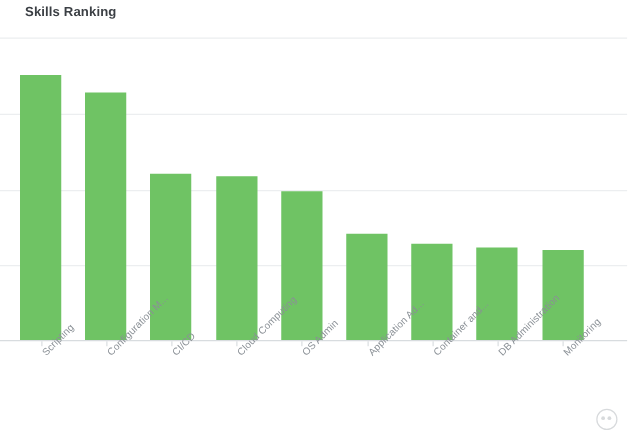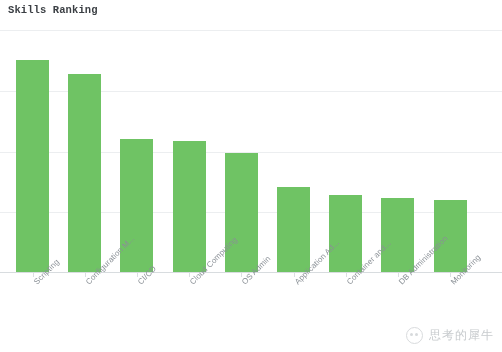--- a/index.html
+++ b/index.html
@@ -13,28 +13,27 @@
   #chart-card {
     position: relative;
     width: 502px;
     height: 352px;
     background: #ffffff;
     overflow: hidden;
     box-sizing: border-box;
   }
   #chart-title {
     position: absolute;
-    left: 8px;
+    left: 20px;
     top: 4px;
     font-size: 10.5px;
     font-weight: bold;
     color: #3b3f44;
     letter-spacing: 0.1px;
     white-space: nowrap;
-    font-family: Liberation Mono, monospace;
   }
   .plot-area {
     position: absolute;
     left: 0;
     top: 0;
     width: 502px;
     height: 352px;
   }
   .gridline {
     position: absolute;
@@ -159,16 +158,15 @@
         <div class="xlabel" style="left: 240.3px; top: 280px; transform: rotate(-45deg);">OS Admin</div>
         <div class="xlabel" style="left: 292.5px; top: 280px; transform: rotate(-45deg);">Application Ad...</div>
         <div class="xlabel" style="left: 344.7px; top: 280px; transform: rotate(-45deg);">Container and...</div>
         <div class="xlabel" style="left: 396.9px; top: 280px; transform: rotate(-45deg);">DB Administration</div>
         <div class="xlabel" style="left: 449.1px; top: 280px; transform: rotate(-45deg);">Monitoring</div>
       </div>
   </div>
 
   <div id="watermark">
     <span class="wm-logo"></span>
-    <span class="wm-text">思考的犀牛</span>
   </div>
 
 </div>
 
 </body></html>

